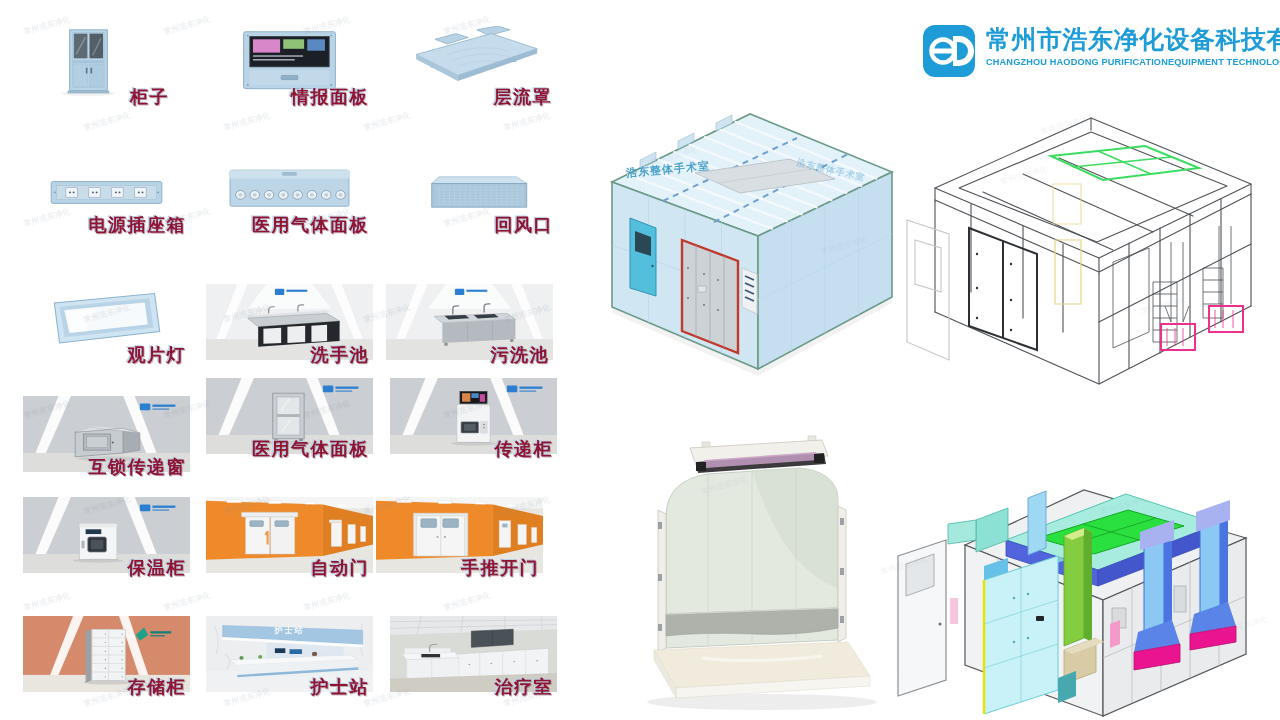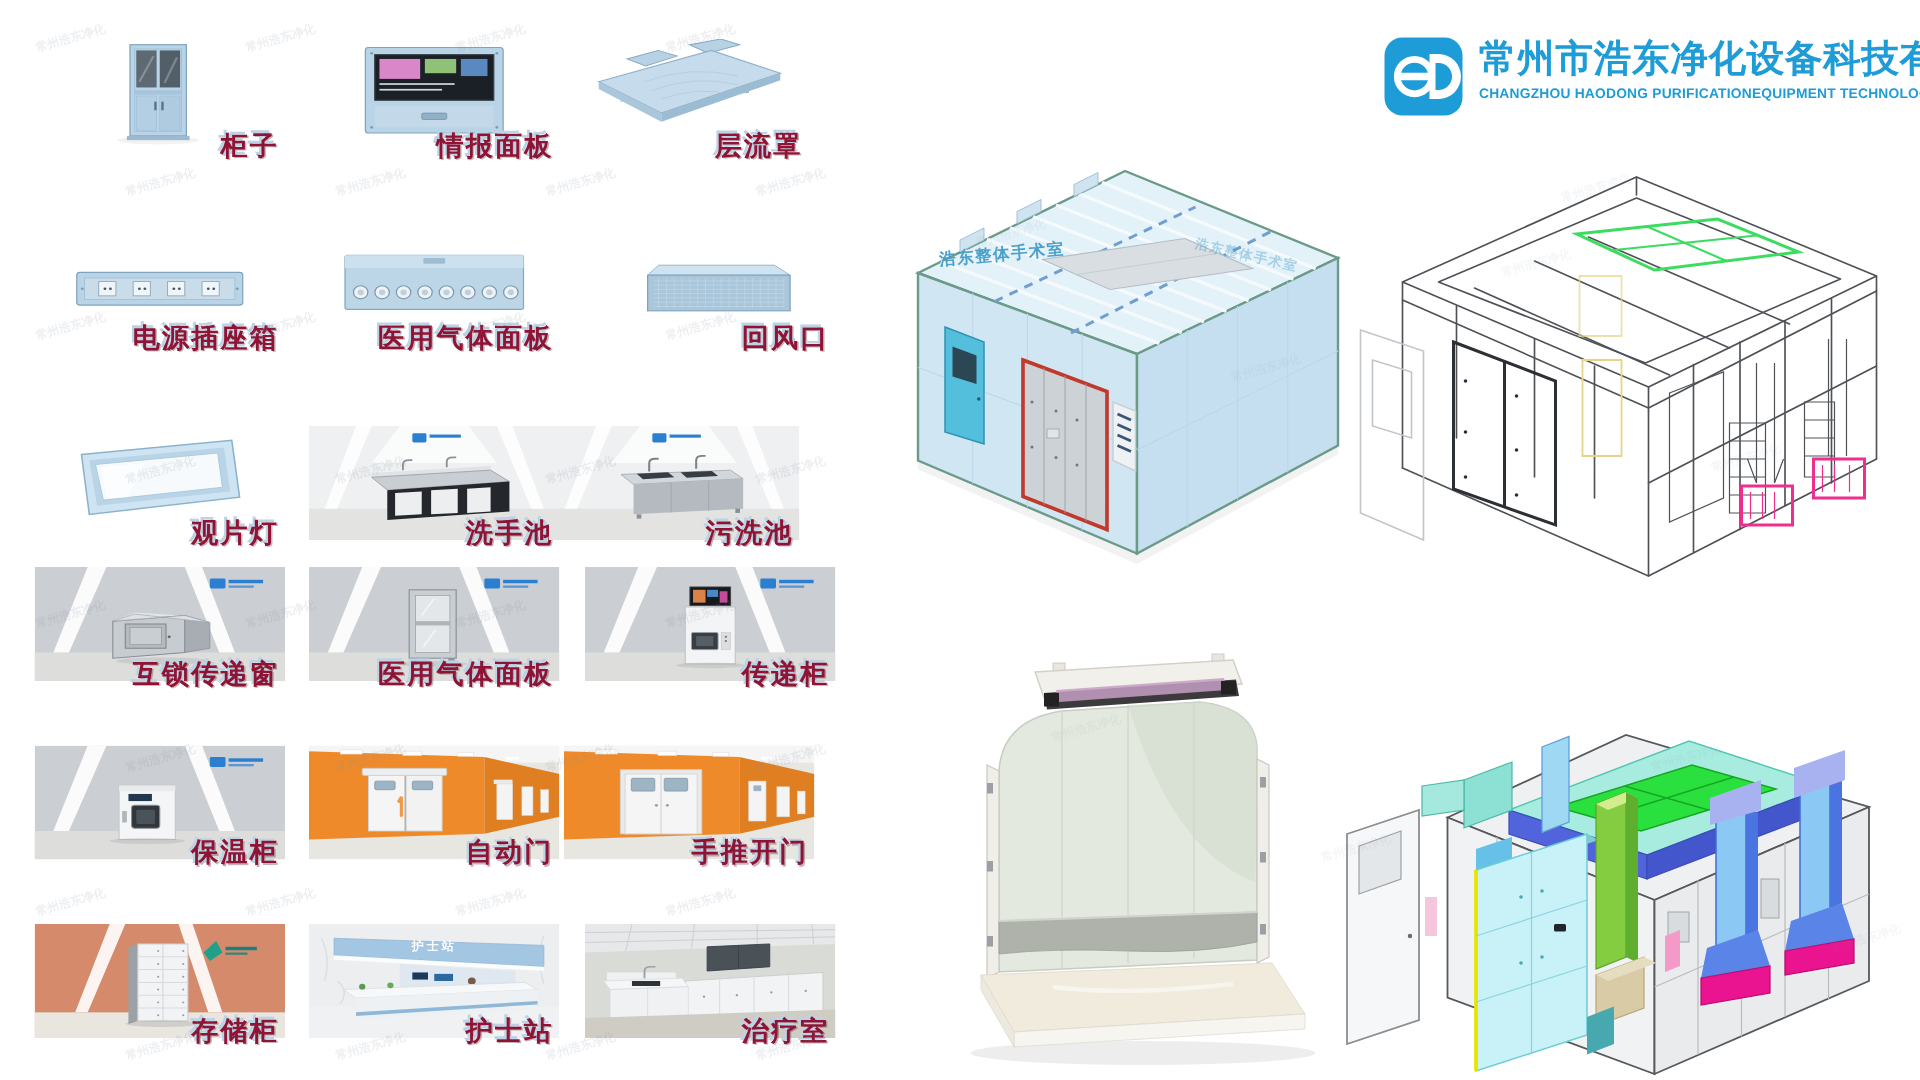--- a/index.html
+++ b/index.html
@@ -382,35 +382,35 @@
         <polygon points="12,40 62,38 66,44 16,46" fill="#f4f6f7" stroke="#d8dcde" stroke-width=".5"></polygon>
         <rect x="30" y="40" width="18" height="3.5" fill="#2e3338"></rect>
         <polygon points="16,46 66,44 66,64 16,68" fill="#f0f1f2" stroke="#d8dcde" stroke-width=".5"></polygon>
         <line x1="40" y1="45" x2="40" y2="66" stroke="#d8dcde" stroke-width=".6"></line>
         <polygon points="0,66 160,60 160,80 0,80" fill="#cfccc4"></polygon>
       </symbol>
     </defs>
   </svg>
 
   <section class="grid-area">
-      <figure class="cell" style="left: 23px; top: 26px;">
+      <figure class="cell" style="left: 6px; top: 26px;">
       <svg class="art" viewBox="0 0 160 80" preserveAspectRatio="none">
           <use href="#art-cabinet"></use>
         </svg>
 
       <figcaption class="plabel">柜子</figcaption>
     </figure>
       <figure class="cell" style="left: 206px; top: 26px;">
       <svg class="art" viewBox="0 0 160 80" preserveAspectRatio="none">
           <use href="#art-info-panel"></use>
         </svg>
 
       <figcaption class="plabel">情报面板</figcaption>
     </figure>
-      <figure class="cell" style="left: 372px; top: 26px;">
+      <figure class="cell" style="left: 389px; top: 26px;">
       <svg class="art" viewBox="0 0 160 80" preserveAspectRatio="none">
           <use href="#art-laminar-hood"></use>
         </svg>
 
       <figcaption class="plabel">层流罩</figcaption>
     </figure>
       <figure class="cell" style="left: 23px; top: 154px;">
       <svg class="art" viewBox="0 0 160 80" preserveAspectRatio="none">
           <use href="#art-socket-box"></use>
         </svg>
@@ -438,28 +438,28 @@
 
       <figcaption class="plabel">观片灯</figcaption>
     </figure>
       <figure class="cell" style="left: 206px; top: 284px;">
       <svg class="art" viewBox="0 0 160 80" preserveAspectRatio="none">
           <use href="#art-wash-sink"></use>
         </svg>
 
       <figcaption class="plabel">洗手池</figcaption>
     </figure>
-      <figure class="cell" style="left: 366px; top: 284px;">
+      <figure class="cell" style="left: 386px; top: 284px;">
       <svg class="art" viewBox="0 0 160 80" preserveAspectRatio="none">
           <use href="#art-dirty-sink"></use>
         </svg>
 
       <figcaption class="plabel">污洗池</figcaption>
     </figure>
-      <figure class="cell" style="left: 23px; top: 378px;">
+      <figure class="cell" style="left: 23px; top: 396px;">
       <svg class="art" viewBox="0 0 160 80" preserveAspectRatio="none">
           <use href="#art-interlock-window"></use>
         </svg>
 
       <figcaption class="plabel">互锁传递窗</figcaption>
     </figure>
       <figure class="cell" style="left: 206px; top: 378px;">
       <svg class="art" viewBox="0 0 160 80" preserveAspectRatio="none">
           <use href="#art-lift-window"></use>
         </svg>

